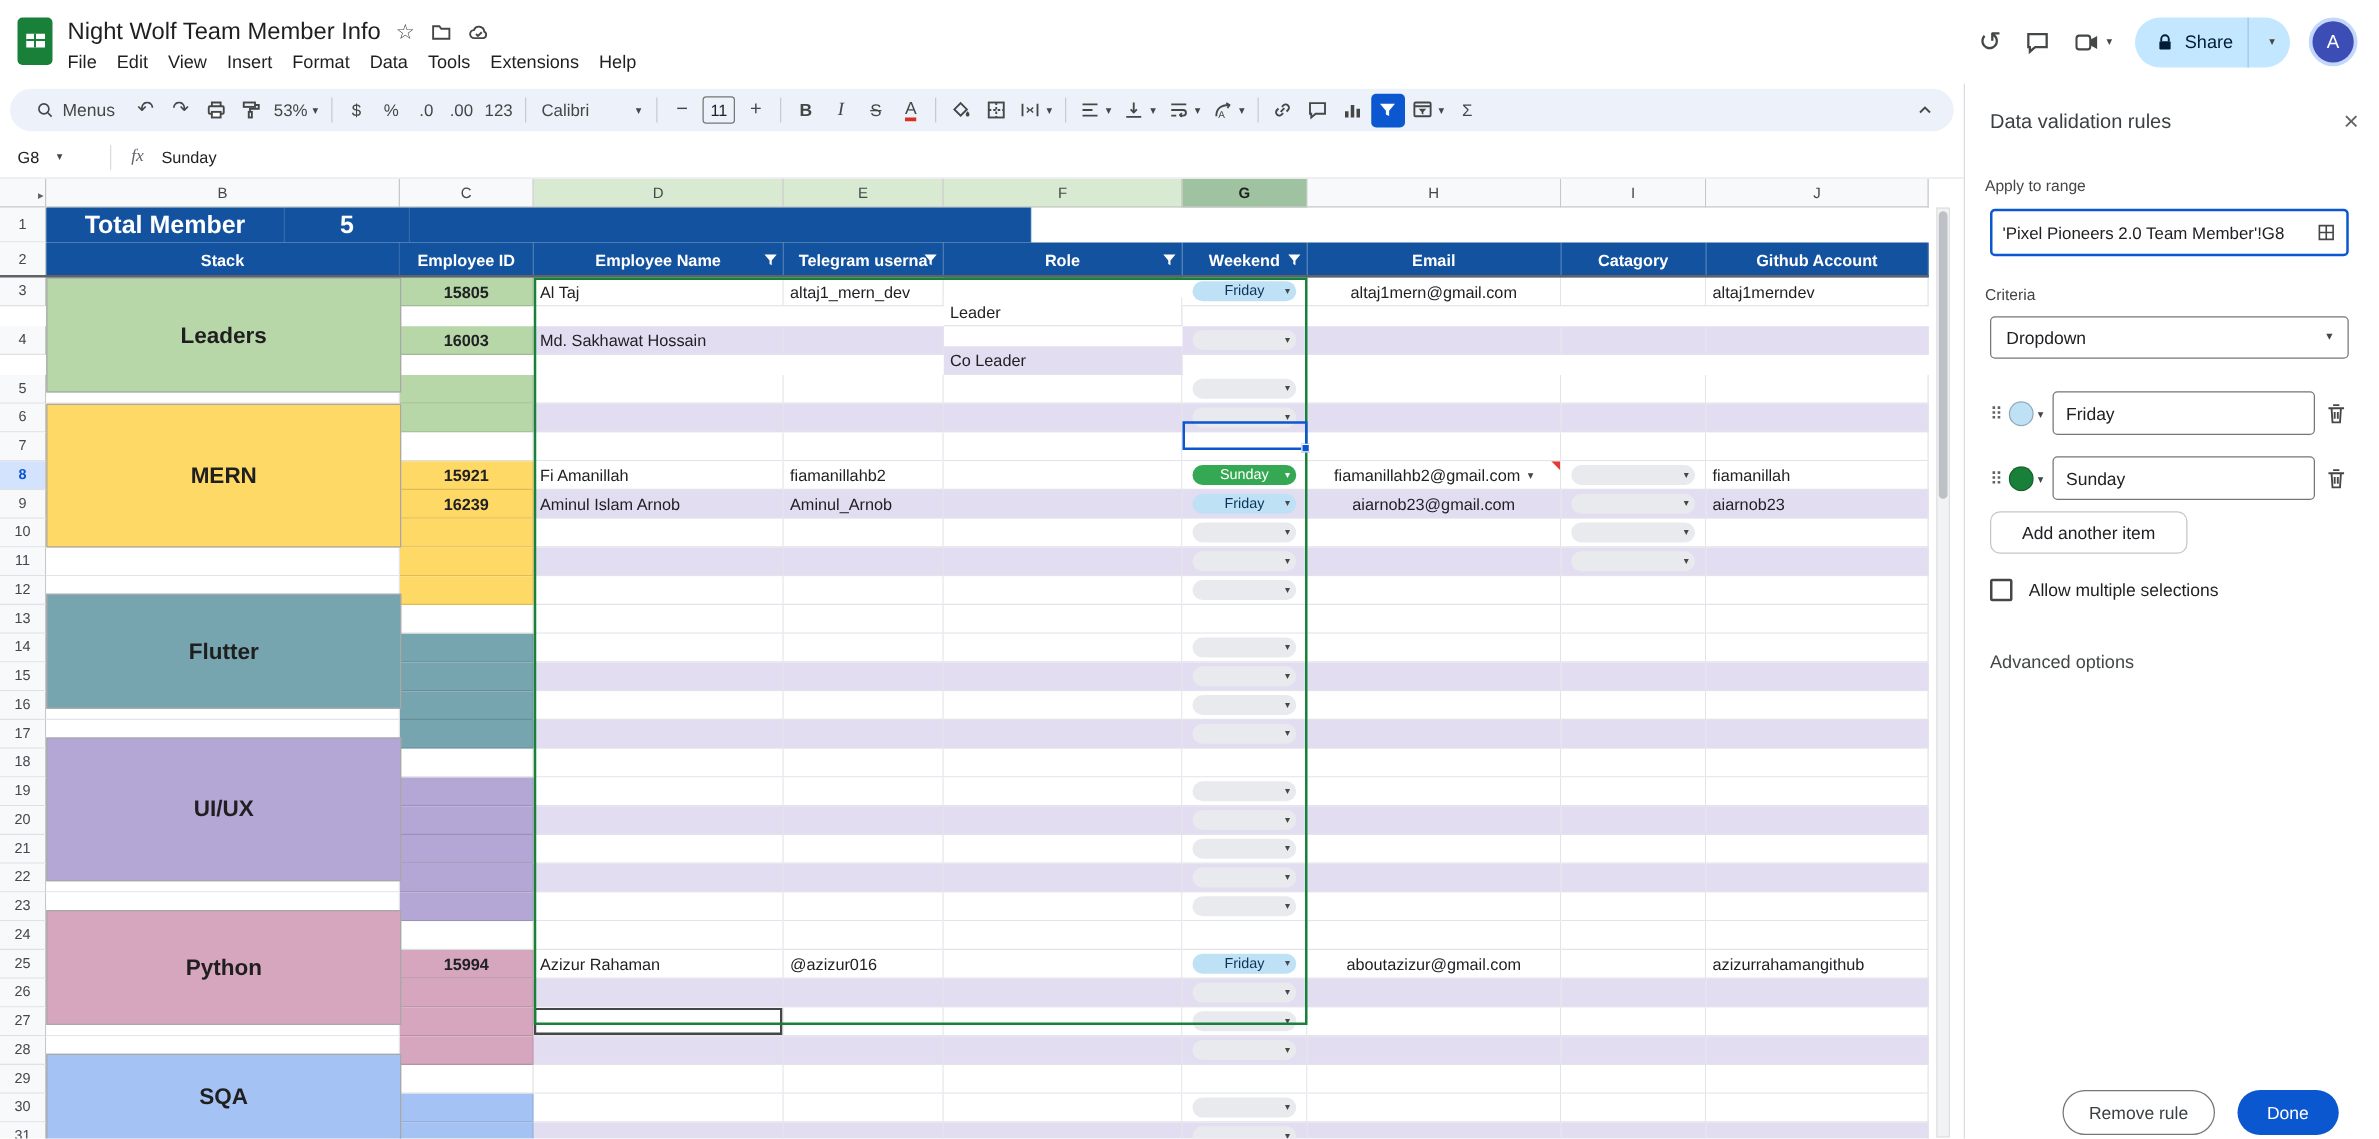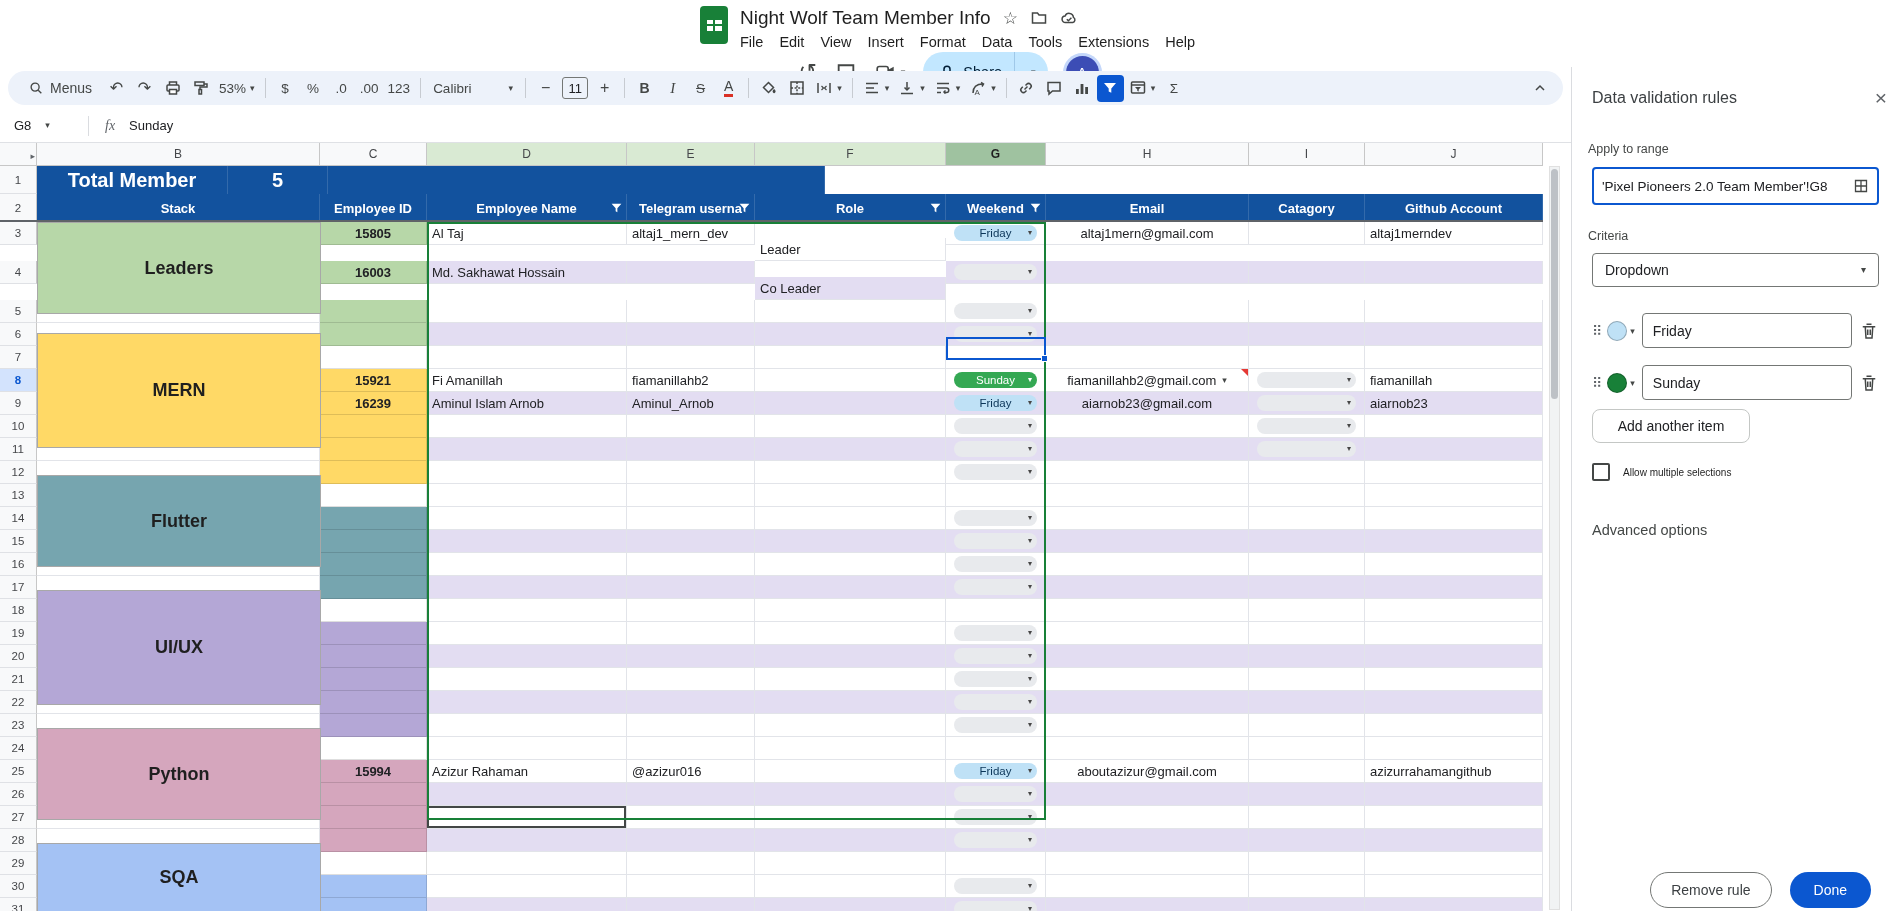--- a/index.html
+++ b/index.html
@@ -5,21 +5,21 @@
   html,body{margin:0;padding:0;background:#fff;}
   *{box-sizing:border-box;}
   #root{position:relative;width:1903px;height:911px;overflow:hidden;background:#fff;
         font-family:"Liberation Sans",sans-serif;color:#202124;}
   button{background:none;border:none;font:inherit;color:inherit;padding:0;cursor:pointer;}
   svg{stroke:#444746;fill:none;stroke-width:1.5;}
   .caret{font-size:9px;color:#444746;margin-left:4px;line-height:1;}
 
   
   #titlebar{position:absolute;top:0;left:0;width:1903px;height:67px;display:flex;
-            justify-content:space-between;align-items:center;padding:0 14px;flex-direction:column;}
+            justify-content:space-between;align-items:center;padding:0 14px;}
   .tb-left{display:flex;align-items:flex-start;gap:12px;}
   .sheets-logo{width:28px;height:38px;background:#188038;border-radius:4px;margin-top:6px;
                display:flex;align-items:center;justify-content:center;}
   .logo-grid{width:15px;height:11px;background:#fff;
              background-image:linear-gradient(to right,transparent 6px,#188038 6px,#188038 8px,transparent 8px),
                               linear-gradient(to bottom,transparent 4px,#188038 4px,#188038 6px,transparent 6px);}
   .title-block{display:flex;flex-direction:column;margin-top:5px;}
   .title-line{display:flex;align-items:center;gap:12px;height:26px;}
   #doc-title{font-size:19px;color:#1f1f1f;}
   .tb-ic{display:inline-flex;align-items:center;color:#444746;font-size:17px;}
@@ -138,21 +138,21 @@
   .dot{width:20px;height:20px;border-radius:50%;border:1px solid rgba(0,0,0,.25);display:inline-block;}
   .ccaret{font-size:9px;color:#444746;}
   .opt-input{flex:1;height:35px;border:1px solid #747775;border-radius:4px;display:flex;align-items:center;
              padding:0 10px;font-size:14px;}
   .trash{width:20px;height:20px;}
   .trash svg{width:20px;height:20px;stroke:none;}
   .add-item{position:absolute;left:20px;top:342px;width:158px;height:34px;border:1px solid #c4c7c5;
             border-radius:8px;font-size:14px;color:#202124;display:flex;align-items:center;justify-content:center;}
   .checkbox-row{position:absolute;left:20px;top:396px;display:flex;align-items:center;gap:13px;}
   .checkbox{width:18px;height:18px;border:2px solid #444746;border-radius:2px;background:#fff;display:inline-block;}
-  .cb-label{font-size:10px;color:#1f1f1f;}
+  .cb-label{font-size:14px;color:#1f1f1f;}
   .advanced{position:absolute;left:20px;top:455px;font-size:14.5px;font-weight:500;color:#434746;}
   .panel-footer{position:absolute;left:0;right:0;top:805px;display:flex;justify-content:flex-end;
                 gap:18px;padding-right:32px;}
   .btn-outline{height:36px;padding:0 20px;border:1px solid #747775;border-radius:18px;font-size:14px;
                color:#3c4043;display:flex;align-items:center;}
   .btn-filled{height:36px;padding:0 24px;border-radius:18px;background:#0b57d0;color:#fff;font-size:14px;
               font-weight:500;display:flex;align-items:center;}
 </style>
 </head>
 <body>
@@ -943,21 +943,21 @@
           </div>
           <div class="cell" style="width: 203px;"></div>
           <div class="cell" style="width: 116px;"></div>
           <div class="cell al" style="width: 178px;"></div>
         </div>
       </div>
       <div class="overlays">
         <div class="group-block" style="top: 79px; height: 92px; background: rgb(183, 215, 168);">
           <span>Leaders</span>
         </div>
-        <div class="group-block" style="top: 190px; height: 115px; background: rgb(255, 217, 102);">
+        <div class="group-block" style="top: 180px; height: 115px; background: rgb(255, 217, 102);">
           <span>MERN</span>
         </div>
         <div class="group-block" style="top: 332px; height: 92px; background: rgb(118, 165, 175);">
           <span>Flutter</span>
         </div>
         <div class="group-block" style="top: 447px; height: 115px; background: rgb(180, 167, 214);">
           <span>UI/UX</span>
         </div>
         <div class="group-block" style="top: 585px; height: 92px; background: rgb(213, 166, 189);">
           <span>Python</span>

